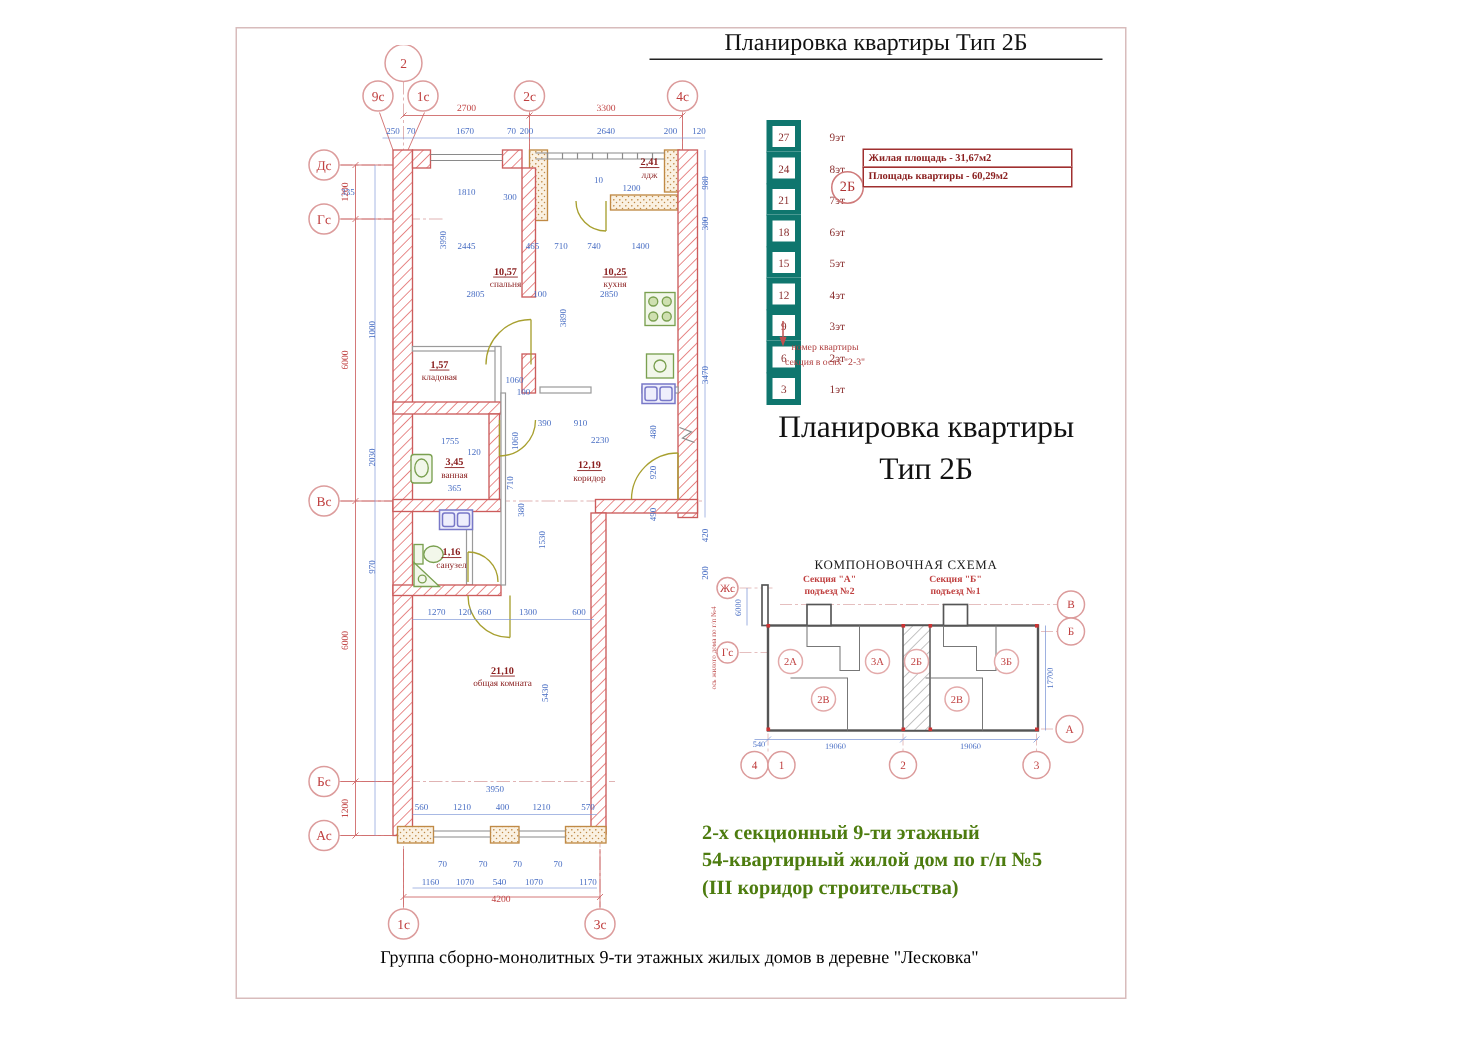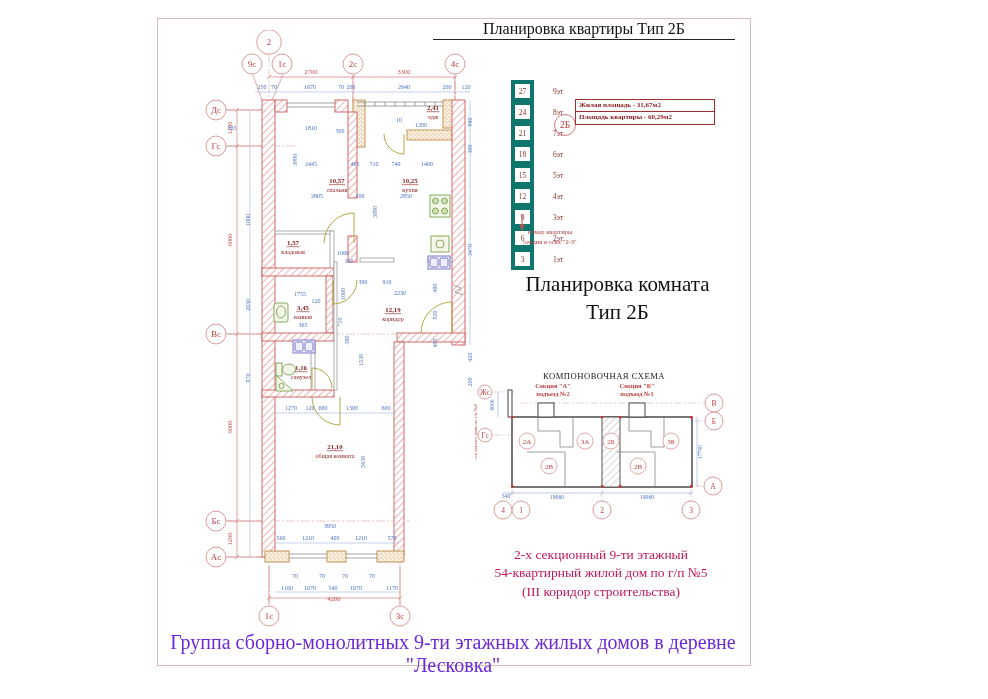--- a/index.html
+++ b/index.html
@@ -4,24 +4,24 @@
 <style>
   html,body{margin:0;padding:0;background:#fff;}
   #canvas{position:relative;width:988px;height:699px;background:#fff;overflow:hidden;
           font-family:"Liberation Serif",serif;}
   #sheet{position:absolute;left:157px;top:18px;width:592px;height:646px;
          border:1px solid #d8bcbc;background:#fff;}
   #main-title{position:absolute;left:433px;top:20px;width:302px;text-align:center;
 listed         font-size:22px;color:#111;border-bottom:1.4px solid #222;padding-bottom:1px;white-space:nowrap;}
   #mid-title{position:absolute;left:500px;top:270px;width:235px;text-align:center;
              font-size:21px;color:#111;line-height:1.35;}
-  #building-info{position:absolute;left:468px;top:546px;width:266px;text-align:center;
-                 font-size:13.5px;color:#be185d;line-height:1.36;}
+  #building-info{position:absolute;left:468px;top:546px;width:266px;
+                 font-size:13.5px;color:#4d7c0f;line-height:1.36;font-weight:bold;}
   #caption{position:absolute;left:160px;top:631px;width:586px;text-align:center;
-           font-size:20px;color:#6d28d9;}
+           font-size:12px;color:#000000;}
   
   #floor-table{position:absolute;left:511px;top:81px;}
   .ft-row{display:flex;align-items:center;margin-top:-1px;}
   .ft-cell{width:15px;height:14px;border:4px solid #0f766e;color:#8b3030;font-size:7.5px;
            display:flex;align-items:center;justify-content:center;background:#fff;}
   .ft-floor{margin-left:19px;font-size:7.5px;color:#8b3030;}
   #apt-circle{position:absolute;left:554px;top:114px;width:20px;height:20px;border:1px solid #cf7a7a;
               border-radius:50%;color:#b03535;font-size:9.5px;display:flex;align-items:center;justify-content:center;}
   #area-boxes{position:absolute;left:575px;top:100px;width:140px;}
   .abox{border:1.3px solid #a03030;background:#fff;margin-top:-1px;padding:1px 3px;
@@ -401,21 +401,21 @@
   <div id="area-boxes">
       <div class="abox">
         <div>Жилая площадь - 31,67м2</div>
       </div>
       <div class="abox">
         <div>Площадь квартиры - 60,29м2</div>
       </div>
     </div>
 
   <div id="mid-title">
-    <div>Планировка комната</div>
+    <div>Планировка квартиры</div>
     <div>Тип 2Б</div>
   </div>
 
   <svg style="position:absolute;left:455px;top:355px;" width="300" height="170" viewBox="455 355 300 170">
     <g stroke="#dcaaaa" stroke-width=".5" stroke-dasharray="8 2 2 2">
       <line x1="493" y1="392" x2="516" y2="392"></line>
       <line x1="493" y1="435" x2="516" y2="435"></line>
       <line x1="520" y1="403" x2="706" y2="403"></line>
       <line x1="694" y1="421" x2="706" y2="421"></line>
       <line x1="694" y1="486" x2="705" y2="486"></line>

